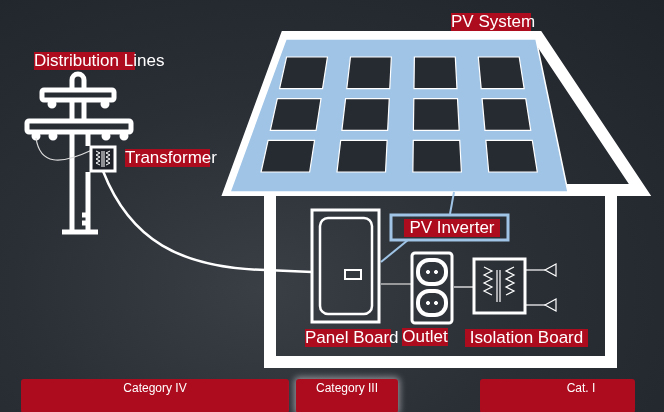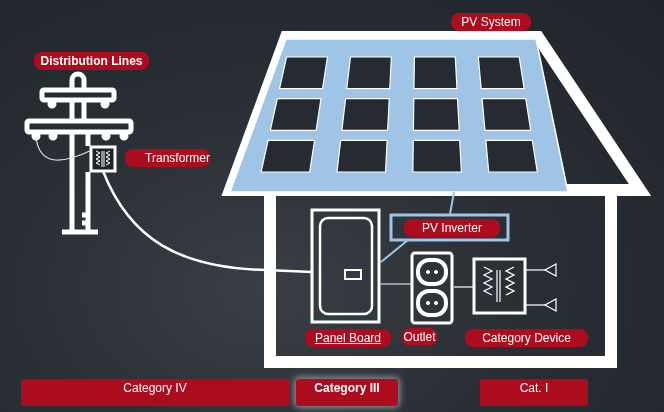--- a/index.html
+++ b/index.html
@@ -1,24 +1,24 @@
 <!DOCTYPE html>
 <html><head>
 <meta charset="utf-8">
 <style>
   html, body { margin:0; padding:0; }
   body { width:664px; height:412px; overflow:hidden; background:#23272e; font-family:"Liberation Sans", sans-serif; }
   #stage { position:relative; width:664px; height:412px; overflow:hidden;
     background: radial-gradient(ellipse at 40% 70%, #3a3f46 0%, #2a2f36 45%, #1f232a 100%); }
   #stage svg { position:absolute; left:0; top:0; }
-  .lbl { position:absolute; background:#ad0c1f; color:#fff; font-size:12px; line-height:18px; height:18px;
-    text-align:center; border-radius:8px; white-space:nowrap; }
-  .cat { position:absolute; top:379px; height:27px; line-height:19px; background:#ad0c1f; color:#fff; font-size:12px;
+  .lbl { position:absolute; background:#ad0c1f; color:#fff; font-size:17px; line-height:18px; height:18px;
+    text-align:center; border-radius:0; white-space:nowrap; }
+  .cat { position:absolute; top:379px; height:34px; line-height:19px; background:#ad0c1f; color:#fff; font-size:12px;
     text-align:center; border-radius:3px; }
-  .cat.active { box-shadow:0 0 6px 2px rgba(255,255,255,0.45);font-weight:bold; }
+  .cat.active { box-shadow:0 0 6px 2px rgba(255,255,255,0.45); }
 </style>
 </head>
 <body>
 
 <div id="stage">
   <svg width="664" height="412" viewBox="0 0 664 412">
 
     <g fill="none" stroke="#fff" stroke-width="5">
       <rect x="42" y="90" width="72" height="10" rx="2"></rect>
       <rect x="27" y="121" width="104" height="11" rx="2"></rect>
@@ -100,24 +100,24 @@
       <line x1="497" y1="270" x2="497" y2="302" stroke-width="1.2"></line>
       <line x1="500" y1="270" x2="500" y2="302" stroke-width="1.2"></line>
       <path d="M514 267 l-8 4 8 4 -8 4 8 4 -8 4 8 4 -8 4" stroke-width="1.2"></path>
       <line x1="525" y1="270" x2="545" y2="270" stroke-width="1.2"></line>
       <line x1="525" y1="305" x2="545" y2="305" stroke-width="1.2"></line>
       <path d="M556 264 L 545 270 L 556 276 Z" stroke-width="1.2"></path>
       <path d="M556 299 L 545 305 L 556 311 Z" stroke-width="1.2"></path>
     </g>
   </svg>
 
-  <div class="lbl" style="left:34px;top:52px;width:115px;font-weight:bold;">Distribution Lines</div>
+  <div class="lbl" style="left:34px;top:52px;width:101px;">Distribution Lines</div>
   <div class="lbl" style="left:125px;top:149px;width:85px;text-align:right;">Transformer</div>
   <div class="lbl" style="left:451px;top:13px;width:80px;">PV System</div>
   <div class="lbl" style="left:404px;top:219px;width:96px;">PV Inverter</div>
-  <div class="lbl" style="left:305px;top:329px;width:86px;text-decoration:underline;">Panel Board</div>
-  <div class="lbl" style="left:402px;top:328px;width:35px;">Outlet</div>
-  <div class="lbl" style="left:465px;top:329px;width:123px;">Category Device</div>
+  <div class="lbl" style="left:305px;top:329px;width:86px;">Panel Board</div>
+  <div class="lbl" style="left:402px;top:328px;width:46px;">Outlet</div>
+  <div class="lbl" style="left:465px;top:329px;width:123px;">Isolation Board</div>
 
   <div class="cat" style="left:21px;width:268px;">Category IV</div>
   <div class="cat active" style="left:296px;width:102px;">Category III</div>
-  <div class="cat" style="left:480px;width:108px;">Cat. I</div>
+  <div class="cat" style="left:480px;width:108px;padding-left:47px;">Cat. I</div>
 </div>
 
 </body></html>

